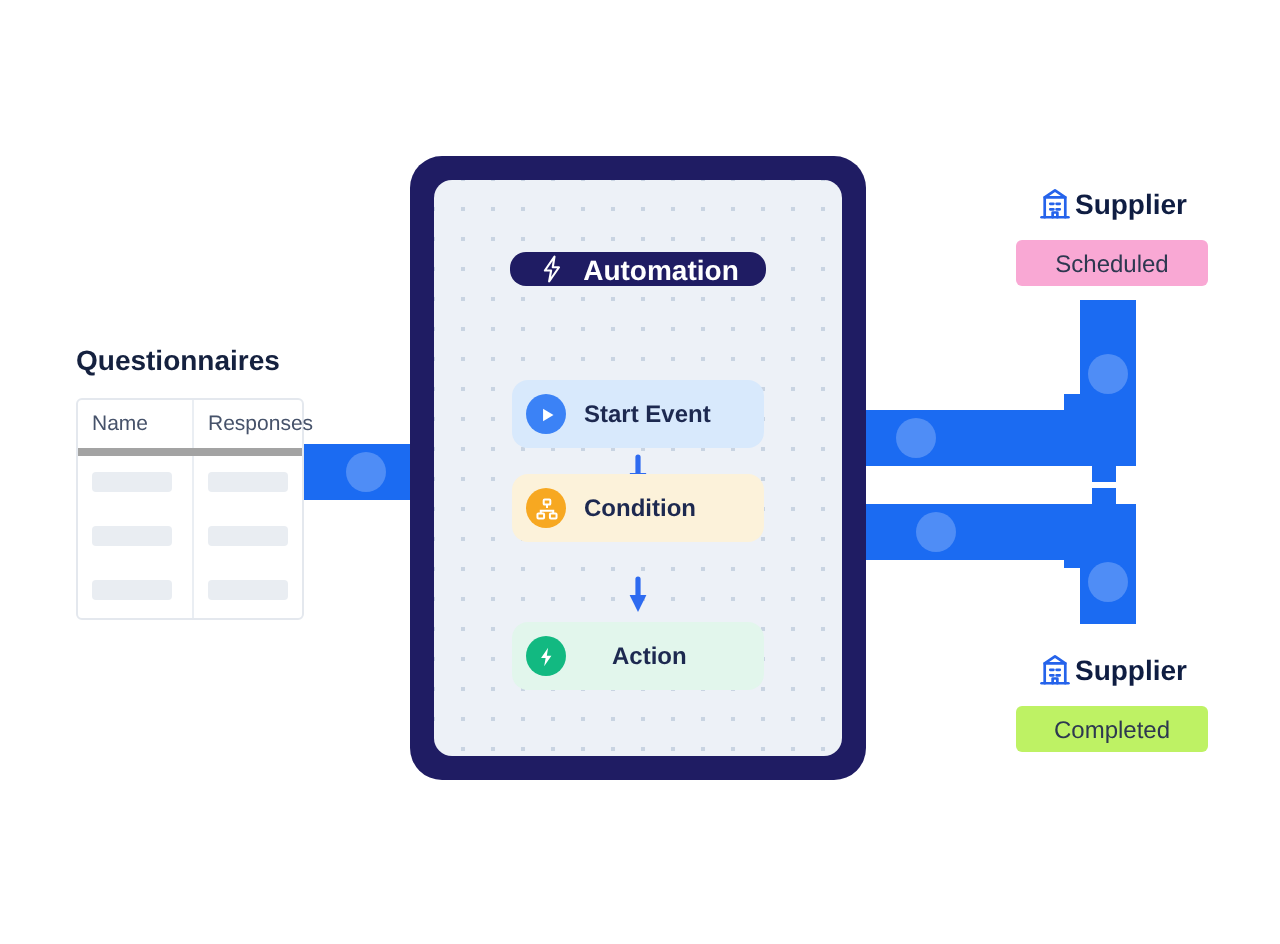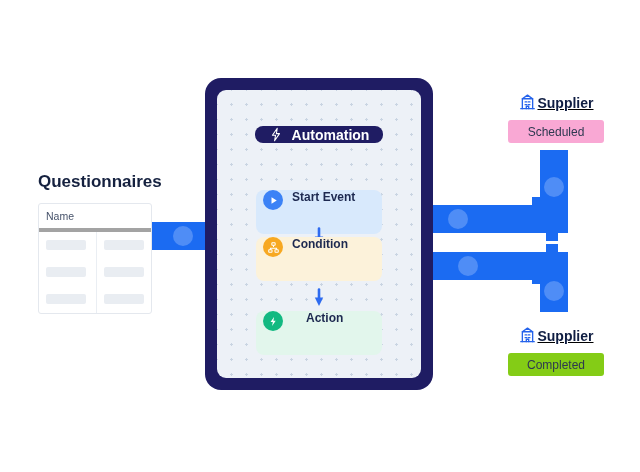--- a/index.html
+++ b/index.html
@@ -6,21 +6,21 @@
   .canvas {
     position:relative; width:640px; height:472px; background:#ffffff;
     font-family:"Liberation Sans", sans-serif; overflow:hidden;
   }
 
   
   .pipes { position:absolute; left:0; top:0; z-index:1; }
 
   
   .questionnaires { position:absolute; left:38px; top:172px; width:114px; z-index:2; }
-  .q-title { font-size:17px; font-weight:700; color:#15213f; margin:0 0 11px 0; }
+  .q-title { font-size:14px; font-weight:700; color:#15213f; margin:0 0 11px 0; }
   .q-table { background:#ffffff; border:1px solid #e4e8ee; border-radius:3px; }
   .q-head, .q-row { display:grid; grid-template-columns:57px 1fr; }
   .q-head > div { padding:6px 0 6px 7px; font-size:10.5px; color:#46526a; }
   .q-head { border-bottom:4px solid #a3a3a3; }
   .q-head > div:nth-child(2), .q-row > div:nth-child(2) { border-left:1px solid #eaeef3; }
   .q-row > div { padding:8px 0 9px 7px; }
   .bar { display:block; width:40px; height:10px; background:#e9edf2; border-radius:2px; }
 
   
   .panel {
@@ -34,51 +34,51 @@
     background-size:15px 15px; background-position:7px 7px;
   }
   .auto-badge {
     position:absolute; left:50%; transform:translateX(-50%); top:36px;
     width:128px; height:17px; background:#1f1c63; border-radius:8px;
     display:flex; align-items:center; justify-content:center; gap:8px;
     color:#ffffff; font-size:14px; font-weight:600;
   }
   .step {
     position:absolute; left:50%; transform:translateX(-50%);
-    width:126px; height:44px; border-radius:8px; box-sizing:border-box;
-    display:flex; align-items:flex-start; gap:9px; padding-left:7px;
+    width:126px; height:34px; border-radius:8px; box-sizing:border-box;
+    display:flex; align-items:center; gap:9px; padding-left:7px;
     font-size:12px; font-weight:700; color:#1d2950;
   }
   .step-start     { top:100px; background:#d8e9fc; }
   .step-condition { top:147px; background:#fcf2da; }
   .step-action    { top:221px; background:#e2f6ec;gap:23px; }
   .step-icon {
     width:20px; height:20px; border-radius:50%; flex:0 0 auto;
     display:flex; align-items:center; justify-content:center;
   }
   .step-start .step-icon     { background:#3b82f6; }
   .step-condition .step-icon { background:#f7a821; }
   .step-action .step-icon    { background:#12b981; }
   .flow-arrow { position:absolute; left:50%; transform:translateX(-50%); width:14px; height:20px; }
   .arrow-1 { top:137px; }
   .arrow-2 { top:198px; }
 
   
   .supplier { position:absolute; width:96px; z-index:2; }
   .supplier-top    { left:508px; top:92px;  }
   .supplier-bottom { left:508px; top:325px; }
-  .supplier-head { display:flex; align-items:flex-end; justify-content:center; gap:0; margin-bottom:9px;text-decoration:underline; }
+  .supplier-head { display:flex; align-items:center; justify-content:center; gap:0; margin-bottom:9px; }
   .supplier-name { font-size:14px; font-weight:700; color:#0f1d42; }
   .building { width:19px; height:19px; flex:0 0 auto; }
   .status-badge {
     height:23px; border-radius:3px; display:flex; align-items:center; justify-content:center;
     font-size:12px; font-weight:500; color:#2d3850;
   }
   .badge-scheduled { background:#f9a8d4; }
-  .badge-completed { background:#84cc16; }
+  .badge-completed { background:#bef264; }
 </style>
 </head>
 <body>
 
 <div class="canvas">
 
   <svg class="pipes" width="640" height="472" viewBox="0 0 640 472" aria-hidden="true">
     <g fill="#1b6bf2">
 
       <rect x="151" y="222" width="59" height="28"></rect>
@@ -100,20 +100,21 @@
       <circle cx="468" cy="266" r="10"></circle>
       <circle cx="554" cy="291" r="10"></circle>
     </g>
   </svg>
 
   <div class="questionnaires">
     <div class="q-title">Questionnaires</div>
     <div class="q-table">
       <div class="q-head">
         <div>Name</div>
+        <div>Responses</div>
       </div>
       <div class="q-row">
         <div>
             <span class="bar"></span>
           </div>
         <div>
             <span class="bar"></span>
           </div>
       </div>
       <div class="q-row">

